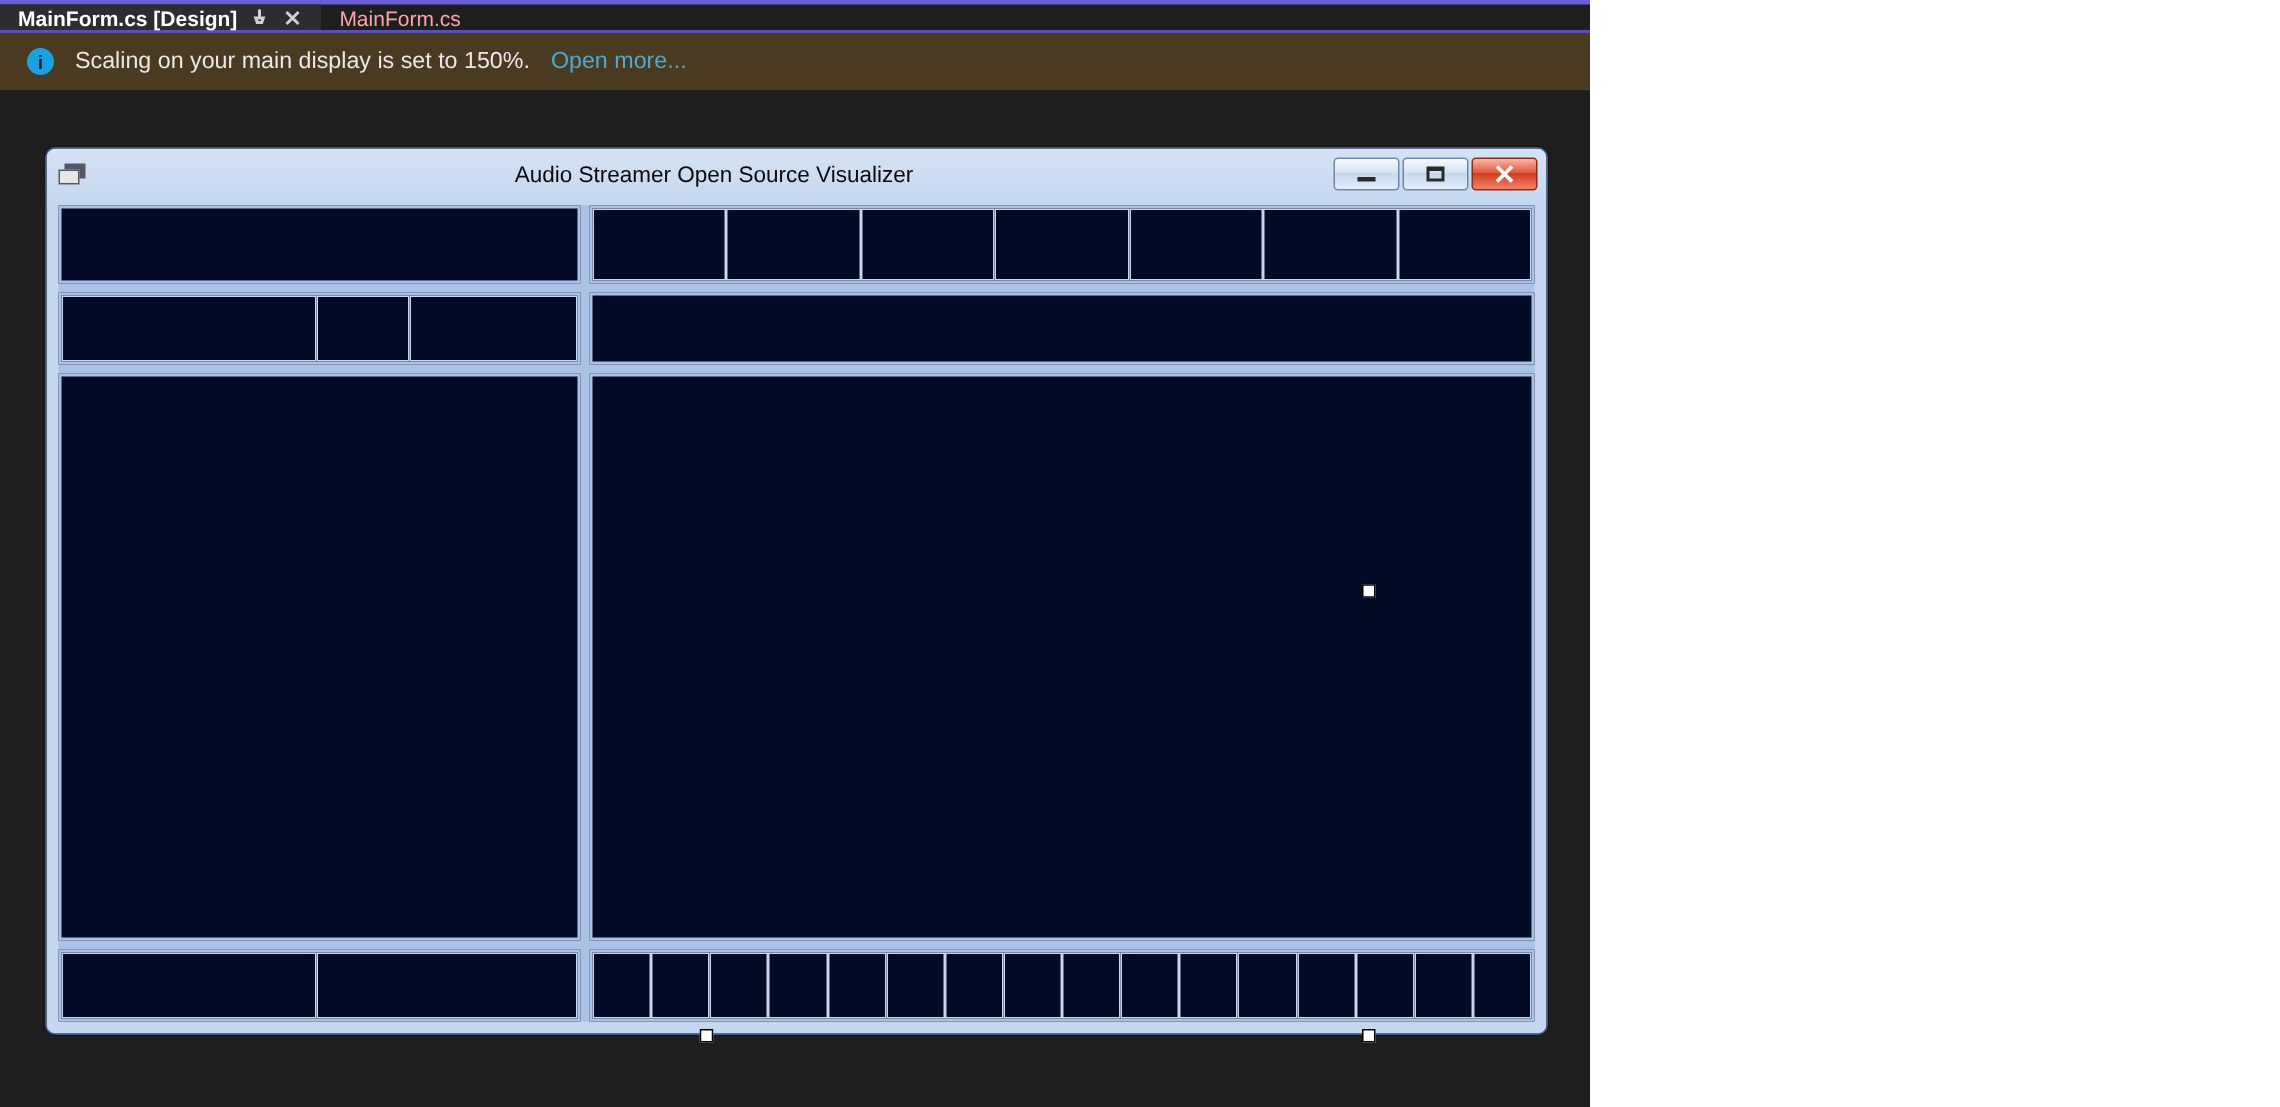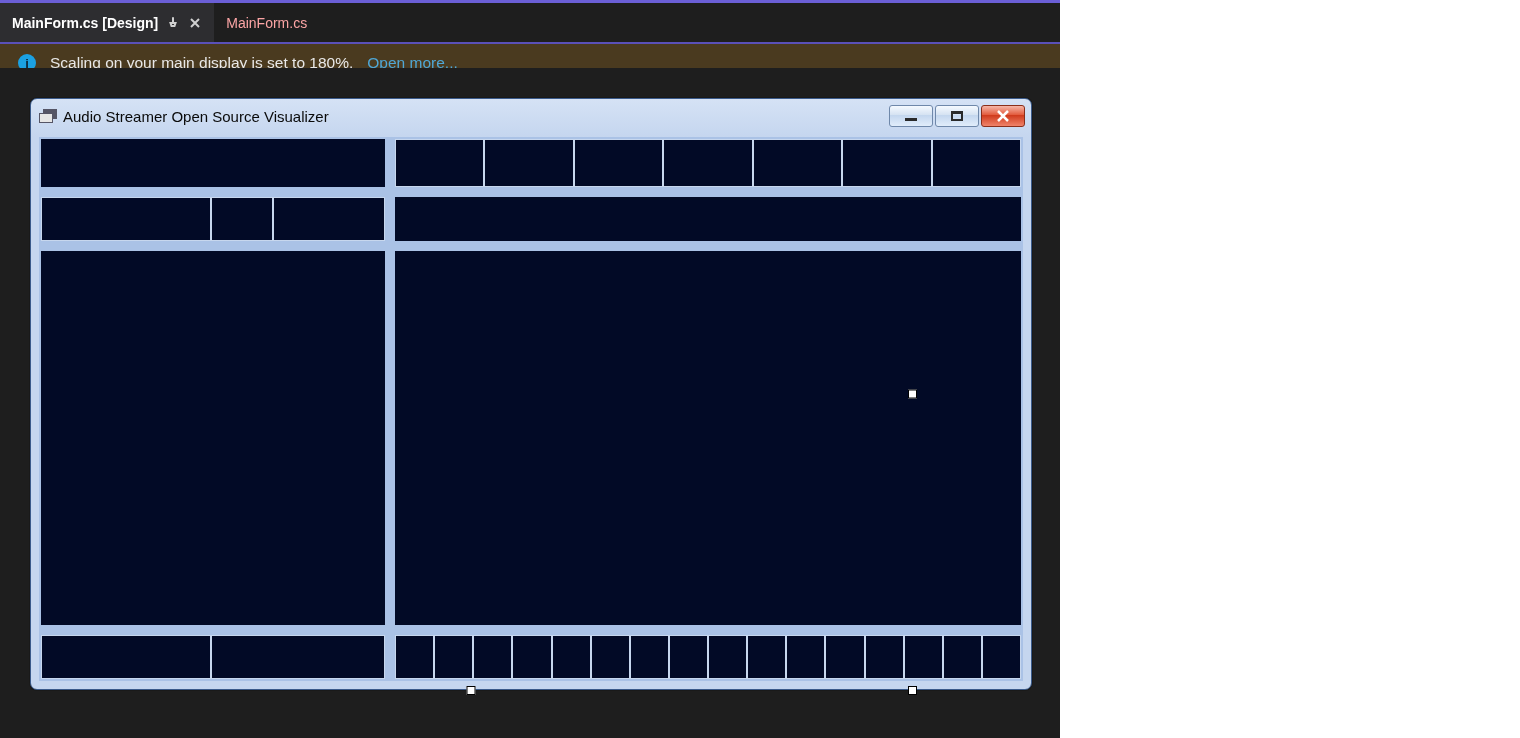--- a/index.html
+++ b/index.html
@@ -2,21 +2,21 @@
 <html><head>
 <meta charset="utf-8">
 <style>
   * { box-sizing: border-box; margin: 0; padding: 0; }
   html, body { width: 1520px; height: 738px; background: #ffffff; font-family: "Segoe UI", Tahoma, sans-serif; overflow: hidden; }
 
   
   .vs-area { width: 1060px; height: 738px; background: #1e1e1e; position: relative; }
 
   
-  .tab-strip { display: flex; height: 42px; background: #1e1e1e; border-top: 3px solid #6b5fd6; }
+  .tab-strip { display: flex; height: 20px; background: #1e1e1e; border-top: 3px solid #6b5fd6; }
   .tab { display: flex; align-items: center; gap: 8px; padding: 0 12px; color: #fca5a5; font-size: 14px; cursor: pointer; }
   .tab.active { background: #2d2d30; color: #ffffff; font-weight: 600; }
   .tab .pin, .tab .close { width: 14px; height: 14px; display: flex; align-items: center; justify-content: center; color: #d0d0d0; }
   .tab .pin svg, .tab .close svg { width: 12px; height: 12px; stroke: currentColor; fill: none; stroke-width: 2; }
 
   .tab-sep { height: 2px; background: #5a50b8; }
 
   
   .info-bar { display: flex; align-items: center; gap: 14px; height: 38px; padding: 0 18px; background: #4a3a1f; color: #e8e8e8; font-size: 15.5px; }
   .info-icon { width: 18px; height: 18px; border-radius: 50%; background: #1ba1e2; color: #0d2436; font-weight: 700; font-size: 13px; display: flex; align-items: center; justify-content: center; }
@@ -78,21 +78,21 @@
   .r4area { display: flex; gap: 6px; height: 48px; }
   .r4-left { width: 348px; display: flex; }
   .r4-left .ca { flex: 0 0 170px; border: 1px solid #c7d7ee; }
   .r4-left .cb { flex: 1; border: 1px solid #c7d7ee; }
   .r4-right { flex: 1; display: flex; }
   .r4-right .cell { }
 
   
   .blank-right { position: absolute; left: 1060px; top: 0; width: 460px; height: 738px; background: #ffffff; }
 
-  .designer-wrap { position: relative; width: 882px; height: 592px; }
+  .designer-wrap { position: relative; width: 882px; height: 592px; text-align: center; }
 </style>
 </head>
 <body>
 
 <div class="vs-area">
 
   <div class="tab-strip">
     <div class="tab active">
       <span>MainForm.cs [Design]</span>
       <span class="pin">
@@ -107,21 +107,21 @@
       </span>
     </div>
     <div class="tab">
       <span>MainForm.cs</span>
     </div>
   </div>
   <div class="tab-sep"></div>
 
   <div class="info-bar">
     <div class="info-icon">i</div>
-    <span>Scaling on your main display is set to 180%.</span>
+    <span>Scaling on your main display is set to 150%.</span>
     <span class="info-link">Open more...</span>
   </div>
 
   <div class="designer-viewport">
     <div class="designer-wrap">
 
       <div class="winform">
         <div class="titlebar">
           <div class="form-icon">
             <div class="r1"></div>

